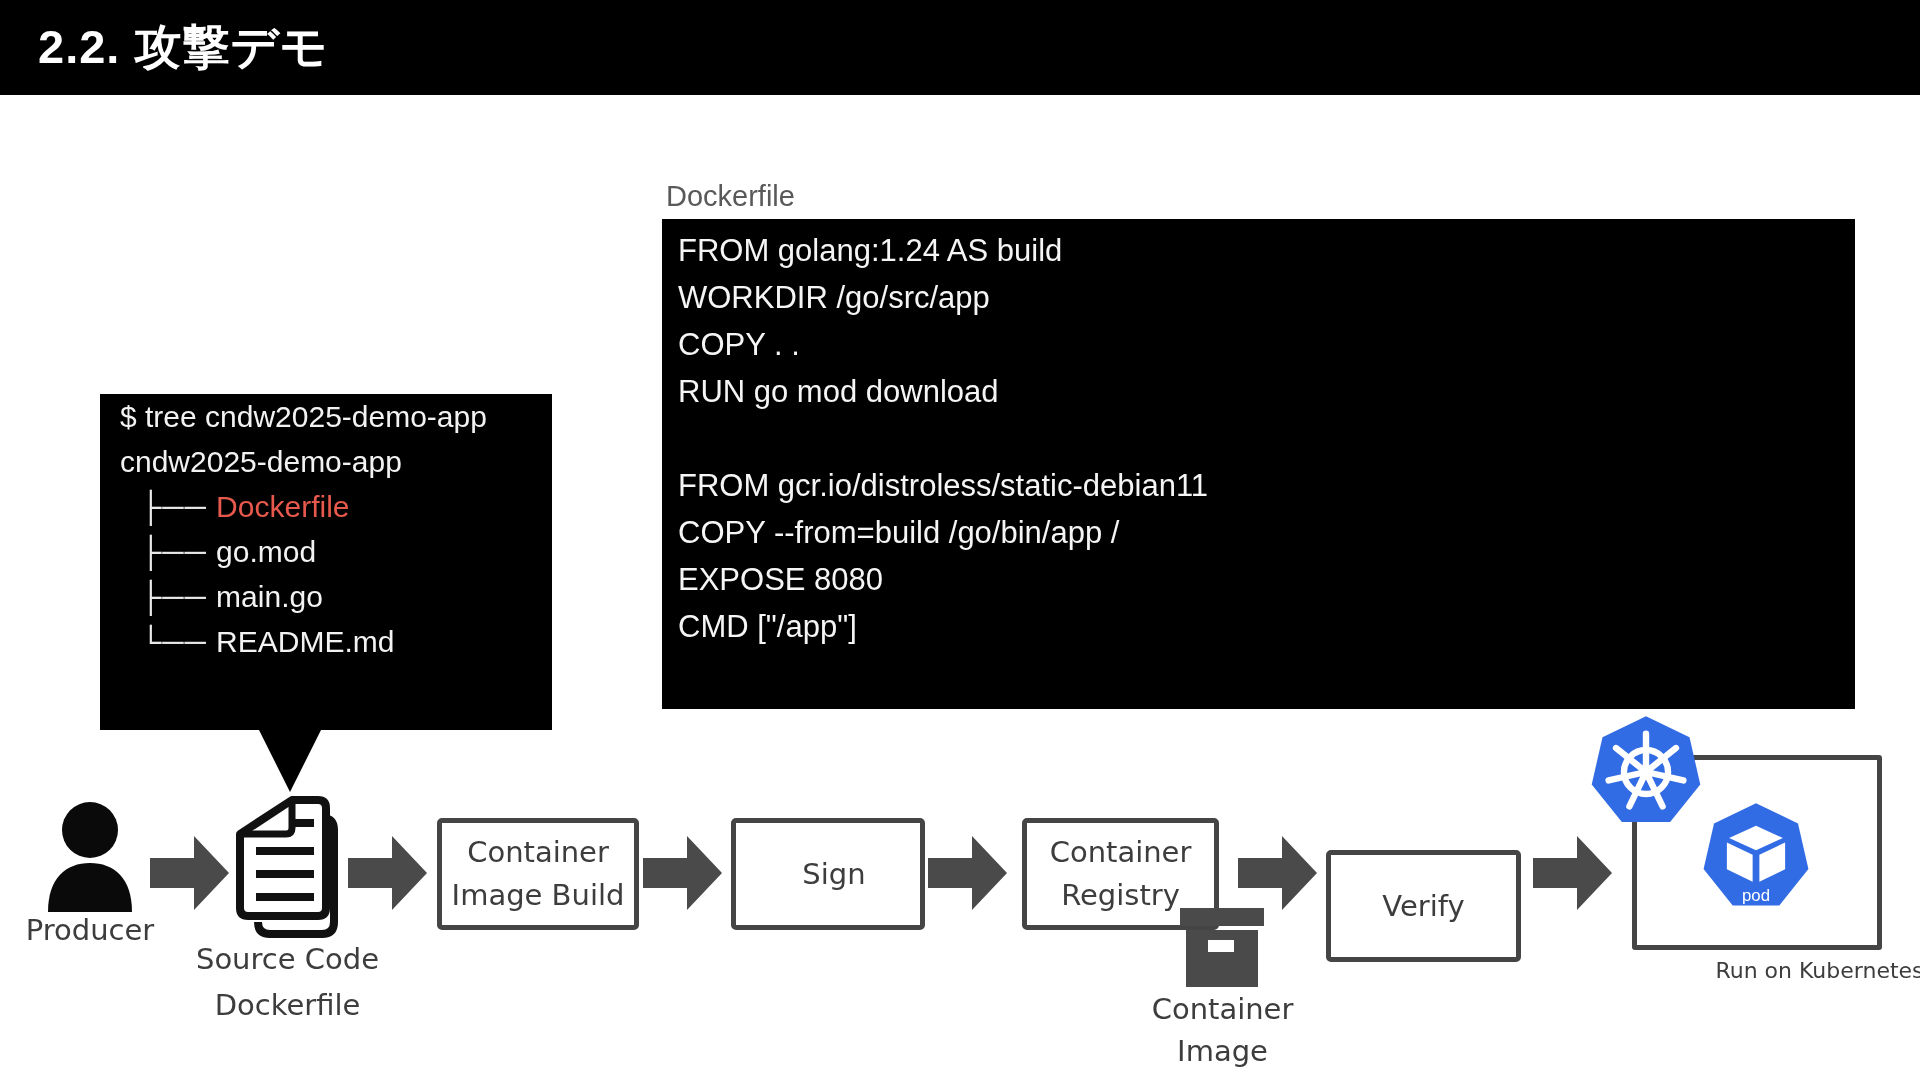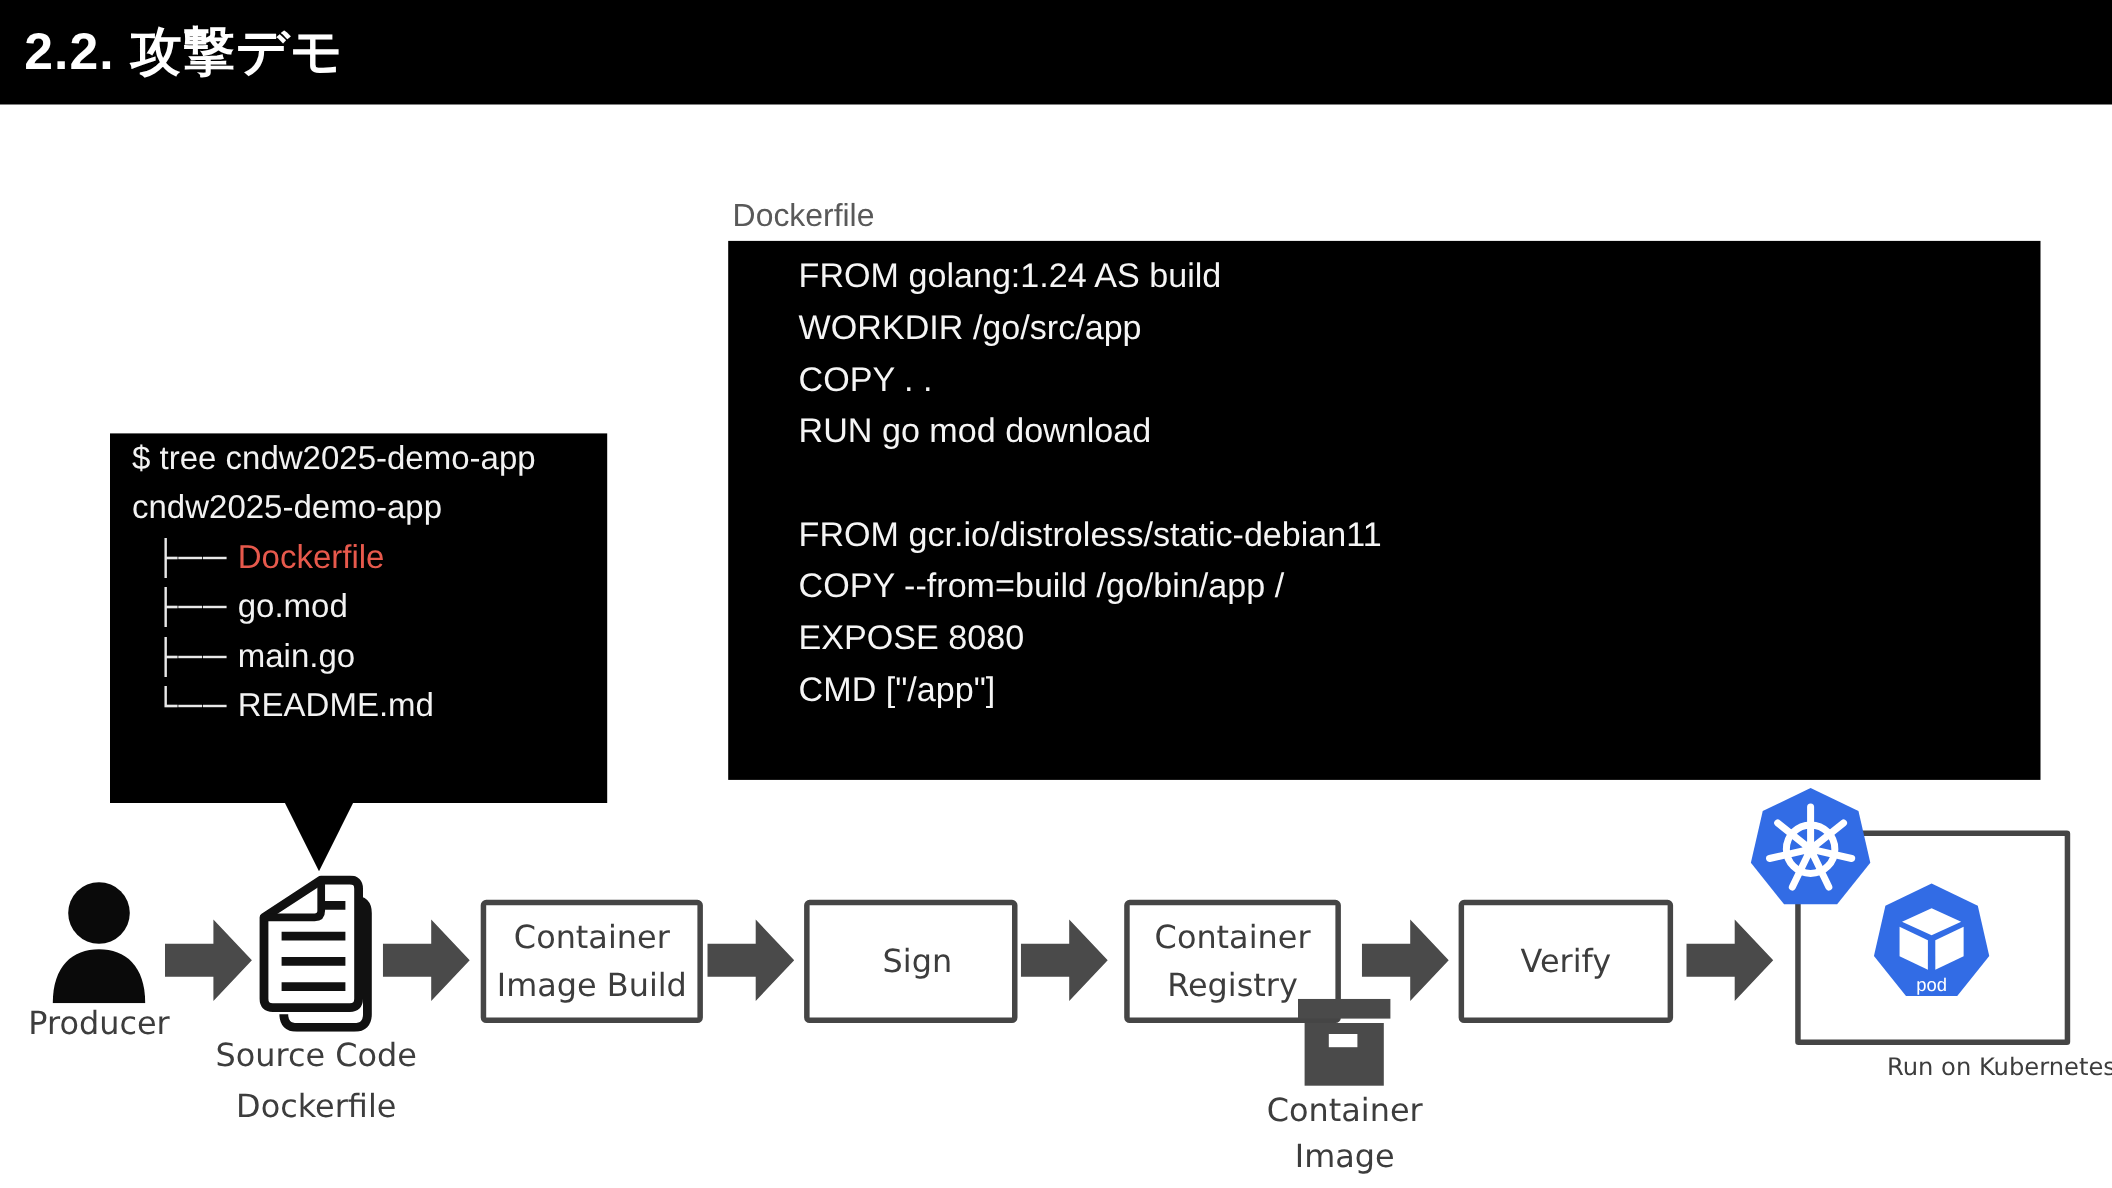--- a/index.html
+++ b/index.html
@@ -5,28 +5,28 @@
   html,body { margin:0; padding:0; }
   body {
     width:1920px; height:1080px; position:relative; overflow:hidden;
     background:#ffffff; font-family:"Liberation Sans", sans-serif;
   }
 
   
   .header { position:absolute; left:0; top:0; width:1920px; height:95px;
             background:#000; display:flex; align-items:center; }
   .header-title { color:#fff; font-size:47px; font-weight:bold;
-                  padding-left:22px; letter-spacing:1px; }
+                  padding-left:22px; letter-spacing:1px;margin-left:16px; }
 
   
   .df-label { position:absolute; left:666px; top:180px; font-size:29px; color:#595959; }
   .code-block { position:absolute; left:662px; top:219px; width:1193px; height:490px;
                 background:#000; color:#f5f5f5; font-size:31px;
                 padding:8px 16px; box-sizing:border-box; }
-  .code-line { height:47px; line-height:47px; white-space:pre;margin-left:48px; }
+  .code-line { height:47px; line-height:47px; white-space:pre; }
 
   
   .tree-bubble { position:absolute; left:100px; top:394px; width:452px; height:336px;
                  background:#000; color:#f2f2f2; font-size:30px;
                  padding:0 0 0 20px; box-sizing:border-box; }
   .tree-line { height:45px; line-height:45px; white-space:pre; }
   .tree-entry { padding-left:20px; }
   .tree-prefix { letter-spacing:1px; color:#e8e8e8; }
   .hl { color:#e7594c; }
   .bubble-tail { position:absolute; left:255px; top:728px; width:70px; height:66px; }
@@ -36,21 +36,21 @@
   .flow-label { position:absolute; font-size:29px; text-align:center; }
 
   .step-box { position:absolute; top:818px; height:112px;
               border:5px solid #454545; border-radius:5px; box-sizing:border-box;
               background:#fff; display:flex; flex-direction:column;
               justify-content:center; align-items:center;
               font-size:29px; line-height:43px; }
   #box-build    { left:437px;  width:202px; }
   #box-sign     { left:731px;  width:194px;padding-left:12px; }
   #box-registry { left:1022px; width:197px; }
-  #box-verify   { left:1326px; width:195px; }
+  #box-verify   { left:1326px; width:195px;margin-top:32px; }
 
   .arrow { position:absolute; top:831px; width:80px; height:85px; }
   #arrow-1 { left:150px; }  #arrow-2 { left:348px; }
   #arrow-3 { left:643px; }  #arrow-4 { left:928px; }
   #arrow-5 { left:1238px; } #arrow-6 { left:1533px; }
 
   .icon-abs { position:absolute; }
 
   #producer-icon { left:40px;  top:800px; }
   #doc-icon      { left:234px; top:796px; }

